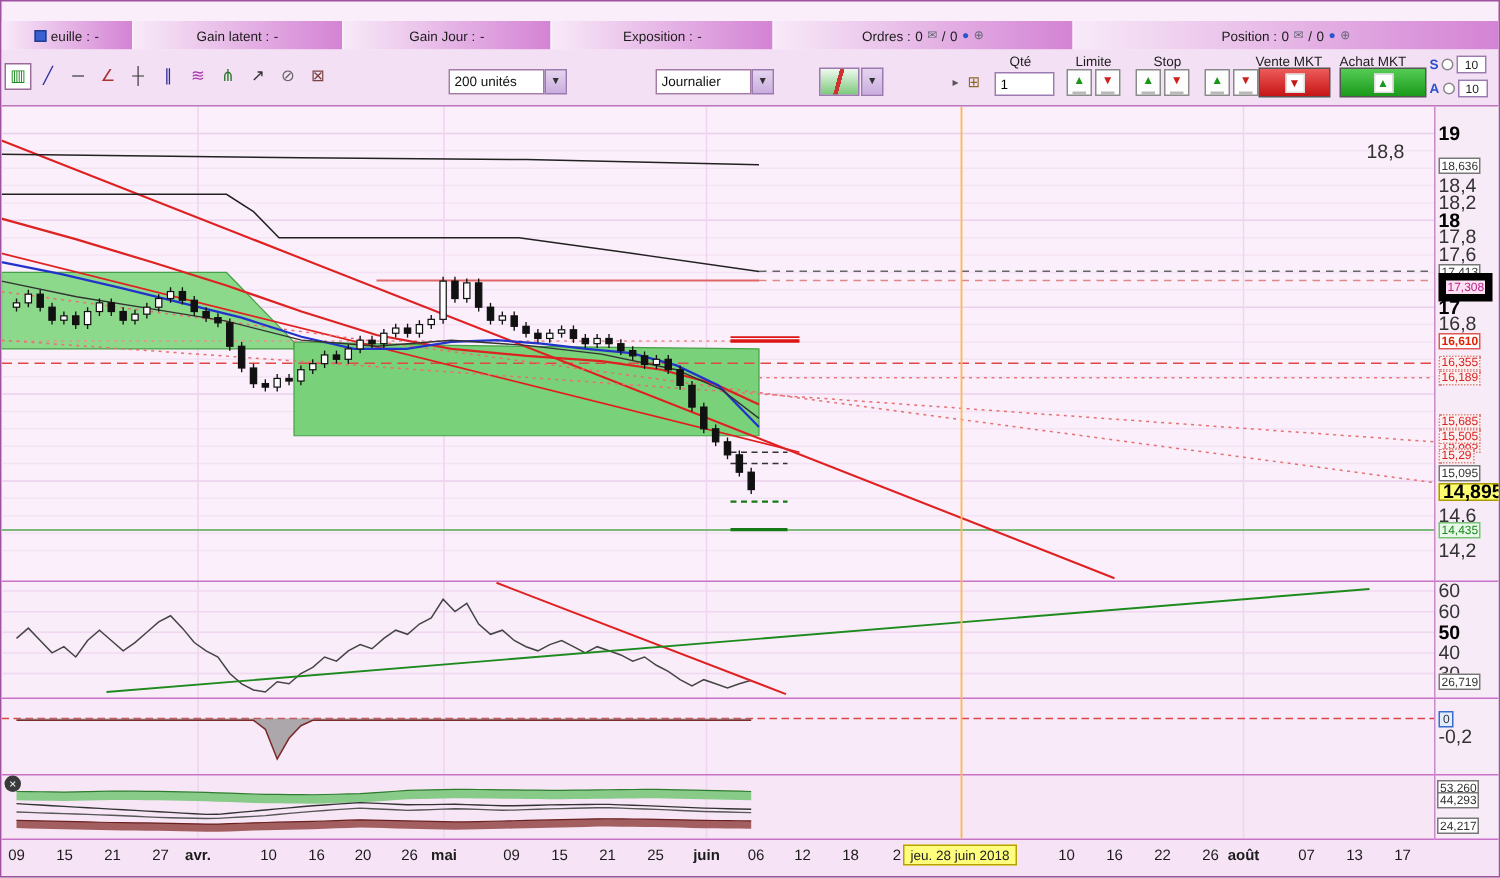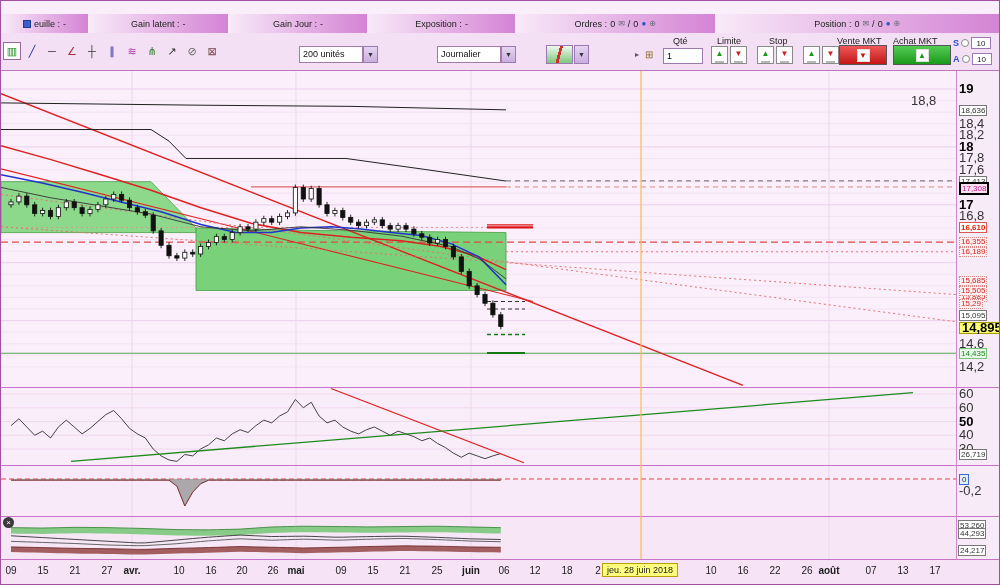--- a/index.html
+++ b/index.html
@@ -49,21 +49,21 @@
   .achat .mkt-ic{color:#1a9a1a;}
   .sa{position:absolute;left:952px;height:14px;display:flex;align-items:center;gap:2px;}
   .sa-l{color:#2a50cc;font-weight:bold;font-size:9px;}
   .sa-radio{width:8px;height:8px;border:1px solid #888;border-radius:50%;background:#fff;cursor:pointer;}
   .sa-box{display:inline-block;width:20px;height:12px;background:#fff;border:1px solid #9a7ab0;font-size:8px;line-height:11px;text-align:center;}
   
   #overlay{position:absolute;left:0;top:0;width:1000px;height:585px;z-index:5;pointer-events:none;}
   .alab{position:absolute;font-size:13px;line-height:10px;color:#333;white-space:nowrap;}
   .alab.b{font-weight:bold;color:#000;}
   .alab.bx{background:#fff;border:1px solid #777;padding:0 1px;line-height:9px;font-size:8px;}
-  .alab.bxp{background:#fbe0f2;border:2px solid #000000;color:#bb2288;padding:0 1px;line-height:9px;font-size:8px;}
+  .alab.bxp{background:#fbe0f2;border:5px solid #000000;color:#bb2288;padding:0 1px;line-height:9px;font-size:8px;}
   .alab.bxr{color:#e02200;font-weight:bold;background:#fff;border:1px solid #e05555;padding:0 1px;line-height:9px;font-size:8px;}
   .alab.r{color:#d92222;font-size:8px;background:#fdeef0;border:1px dotted #d98888;line-height:8px;padding:0 1px;}
   .alab.cur{background:#ffff70;border:1px solid #a89a00;font-weight:bold;color:#000;padding:0 2px;line-height:10px;}
   .alab.g{color:#1d8a1d;background:#e9f9e9;border:1px solid #7abf7a;line-height:9px;padding:0 1px;font-size:8px;}
   .alab.bxb{background:#e3ecff;border:1px solid #3a6cd0;padding:0 2px;line-height:9px;font-size:8px;}
   
   #timeline{position:absolute;left:0;top:559px;width:1000px;height:26px;background:#f6e3f6;z-index:6;}
   .ttick{position:absolute;top:5px;transform:translateX(-50%);font-size:10px;color:#1c1c1c;}
   .ttick.b{font-weight:bold;}
   .cursor-date{position:absolute;left:601px;top:3px;background:#ffff7d;border:1px solid #b8a000;padding:1px 4px;font-size:9px;color:#222;white-space:nowrap;z-index:7;}

